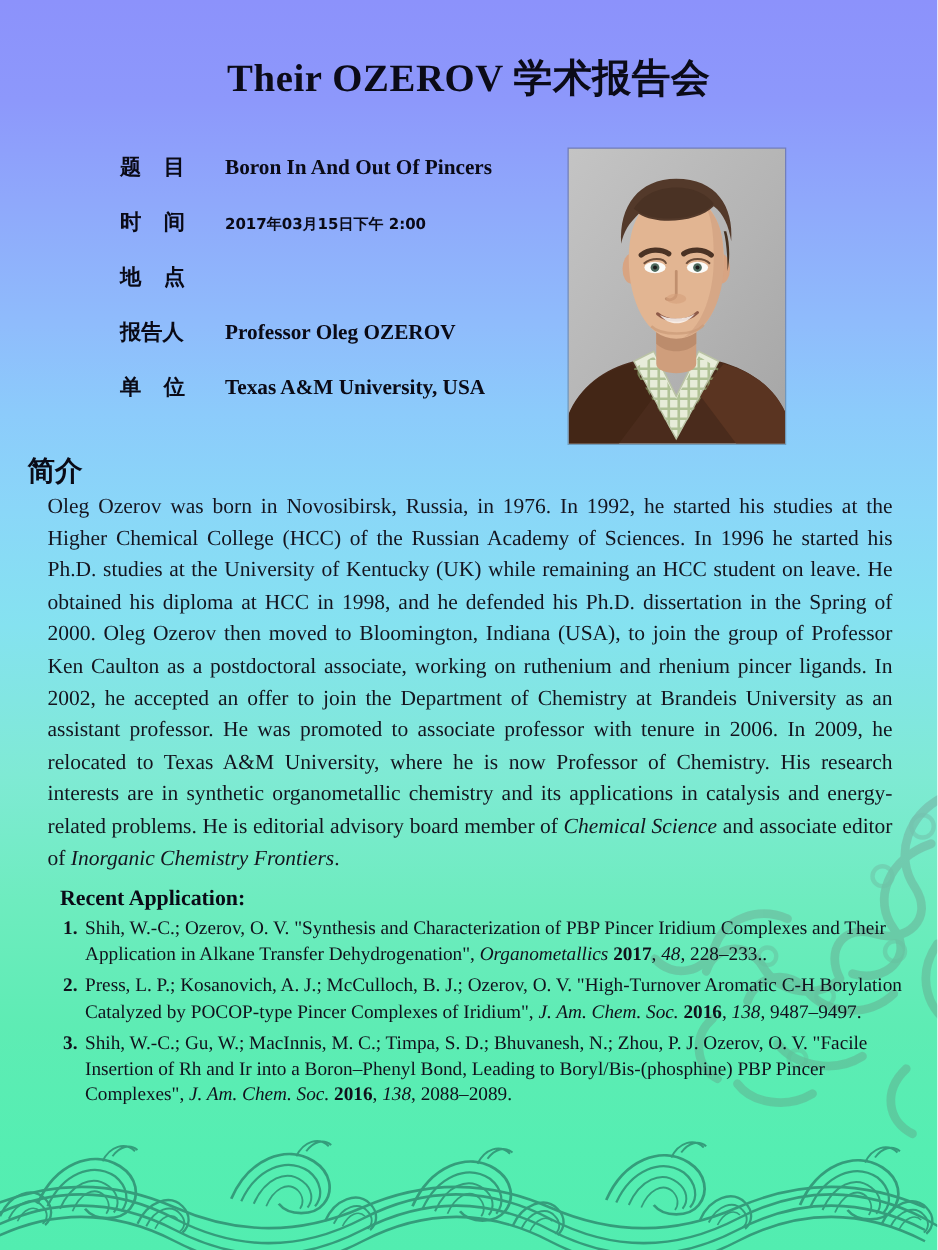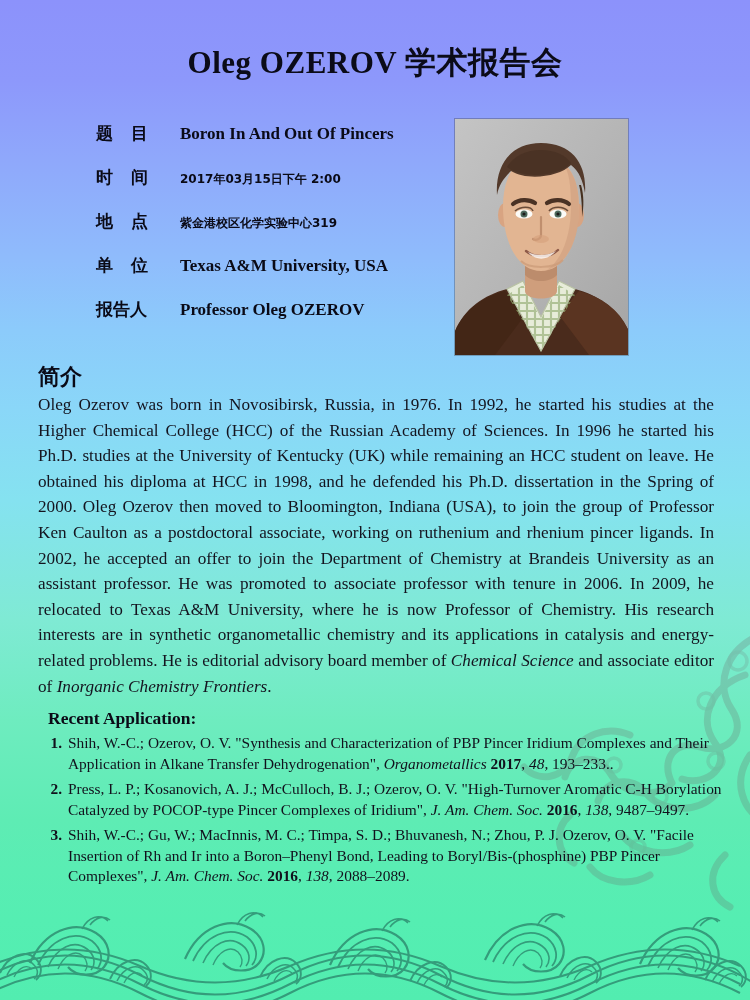--- a/index.html
+++ b/index.html
@@ -116,21 +116,21 @@
     height: 236px;
     overflow: hidden;
     background: #b9b9b9;
     box-shadow: 0 0 0 1px rgba(60,60,70,.35);
   }
   .photo-svg { display: block; }
 
   
   .bio-heading {
     position: absolute;
-    left: 38px;
+    left: 22px;
     top: 362px;
     font-size: 22px;
     font-weight: bold;
     color: #0a0a16;
     font-family: "DejaVu Sans", sans-serif;
   }
   .bio-text {
     position: absolute;
     left: 38px;
     top: 392px;
@@ -240,48 +240,47 @@
     <use href="#bigwave" x="640" y="7"></use>
     <use href="#smallwave" x="0" y="6"></use>
     <use href="#smallwave" x="110" y="12"></use>
     <use href="#smallwave" x="260" y="10"></use>
     <use href="#smallwave" x="410" y="14"></use>
     <use href="#smallwave" x="560" y="9"></use>
     <use href="#smallwave" x="705" y="13"></use>
   </svg>
 
   <div class="title-bar">
-    <span class="title">Oleg OZEROV 学术报告会</span>
+    <span class="title">Their OZEROV 学术报告会</span>
   </div>
 
   <div class="info-block">
 
     <div class="info-row">
       <span class="info-label spaced">题  目</span>
       <span class="info-value">Boron In And Out Of Pincers</span>
     </div>
 
     <div class="info-row">
       <span class="info-label spaced">时  间</span>
       <span class="info-value cjk">2017年03月15日下午 2:00</span>
     </div>
 
     <div class="info-row">
       <span class="info-label spaced">地  点</span>
-      <span class="info-value cjk">紫金港校区化学实验中心319</span>
+    </div>
+
+    <div class="info-row">
+      <span class="info-label">报告人</span>
+      <span class="info-value">Professor Oleg OZEROV</span>
     </div>
 
     <div class="info-row">
       <span class="info-label spaced">单  位</span>
       <span class="info-value">Texas A&amp;M University, USA</span>
-    </div>
-
-    <div class="info-row">
-      <span class="info-label">报告人</span>
-      <span class="info-value">Professor Oleg OZEROV</span>
     </div>
   </div>
 
   <div class="photo-frame">
     <svg class="photo-svg" width="173" height="236" viewBox="0 0 173 236" xmlns="http://www.w3.org/2000/svg" aria-hidden="true">
       <defs>
         <linearGradient id="bgGrad" x1="0" y1="0" x2="1" y2="1">
           <stop offset="0%" stop-color="#c4c4c4"></stop>
           <stop offset="55%" stop-color="#b4b4b4"></stop>
           <stop offset="100%" stop-color="#a5a5a5"></stop>
@@ -340,18 +339,18 @@
 
       <path d="M66 142 C74 150 100 150 108 141" stroke="#cb9a78" stroke-width="2" fill="none" opacity="0.7"></path>
     </svg>
   </div>
 
   <div class="bio-heading">简介</div>
   <div class="bio-text" id="bio-text"><span>Oleg Ozerov was born in Novosibirsk, Russia, in 1976. In 1992, he started his studies at the Higher Chemical College (HCC) of the Russian Academy of Sciences. In 1996 he started his Ph.D. studies at the University of Kentucky (UK) while remaining an HCC student on leave. He obtained his diploma at HCC in 1998, and he defended his Ph.D. dissertation in the Spring of 2000. Oleg Ozerov then moved to Bloomington, Indiana (USA), to join the group of Professor Ken Caulton as a postdoctoral associate, working on ruthenium and rhenium pincer ligands. In 2002, he accepted an offer to join the Department of Chemistry at Brandeis University as an assistant professor. He was promoted to associate professor with tenure in 2006. In 2009, he relocated to Texas A&amp;M University, where he is now Professor of Chemistry. His research interests are in synthetic organometallic chemistry and its applications in catalysis and energy-related problems. He is editorial advisory board member of </span><i>Chemical Science</i><span> and associate editor of </span><i>Inorganic Chemistry Frontiers</i><span>.</span></div>
 
   <div class="pubs-heading">Recent Application:</div>
   <ol class="pubs-list" id="pubs-list">
-      <li class="pub-item"><span class="pub-num">1.</span><span><span>Shih, W.-C.; Ozerov, O. V. "Synthesis and Characterization of PBP Pincer Iridium Complexes and Their Application in Alkane Transfer Dehydrogenation", </span><i>Organometallics</i><span> </span><b>2017</b><span>, </span><i>48</i><span>, 193–233..</span></span></li>
+      <li class="pub-item"><span class="pub-num">1.</span><span><span>Shih, W.-C.; Ozerov, O. V. "Synthesis and Characterization of PBP Pincer Iridium Complexes and Their Application in Alkane Transfer Dehydrogenation", </span><i>Organometallics</i><span> </span><b>2017</b><span>, </span><i>48</i><span>, 228–233..</span></span></li>
       <li class="pub-item"><span class="pub-num">2.</span><span><span>Press, L. P.; Kosanovich, A. J.; McCulloch, B. J.; Ozerov, O. V. "High-Turnover Aromatic C-H Borylation Catalyzed by POCOP-type Pincer Complexes of Iridium", </span><i>J. Am. Chem. Soc.</i><span> </span><b>2016</b><span>, </span><i>138</i><span>, 9487–9497.</span></span></li>
       <li class="pub-item"><span class="pub-num">3.</span><span><span>Shih, W.-C.; Gu, W.; MacInnis, M. C.; Timpa, S. D.; Bhuvanesh, N.; Zhou, P. J. Ozerov, O. V. "Facile Insertion of Rh and Ir into a Boron–Phenyl Bond, Leading to Boryl/Bis-(phosphine) PBP Pincer Complexes", </span><i>J. Am. Chem. Soc.</i><span> </span><b>2016</b><span>, </span><i>138</i><span>, 2088–2089.</span></span></li>
     </ol>
 
 </div>
 
 </body></html>

